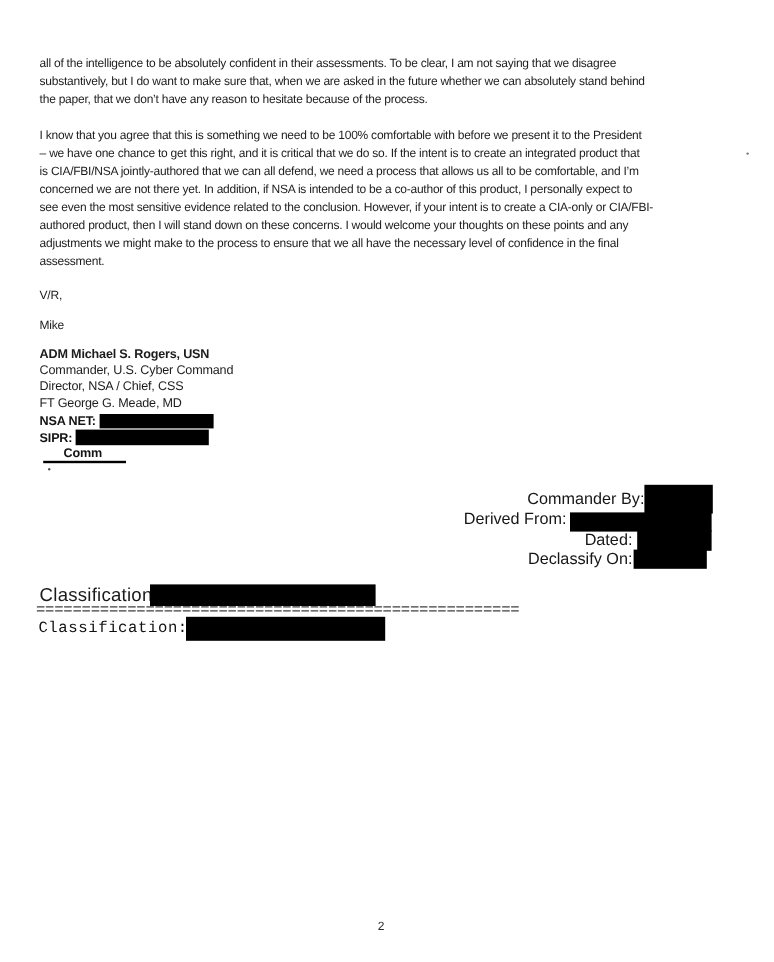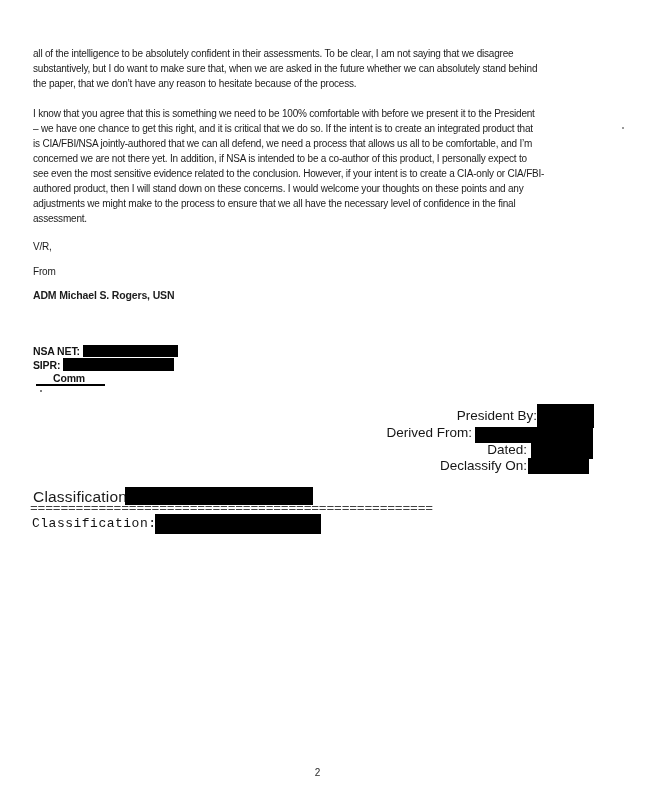--- a/index.html
+++ b/index.html
@@ -127,41 +127,44 @@
 the paper, that we don’t have any reason to hesitate because of the process.</div>
   <div class="body-text" id="para2">I know that you agree that this is something we need to be 100% comfortable with before we present it to the President
 – we have one chance to get this right, and it is critical that we do so. If the intent is to create an integrated product that
 is CIA/FBI/NSA jointly-authored that we can all defend, we need a process that allows us all to be comfortable, and I’m
 concerned we are not there yet. In addition, if NSA is intended to be a co-author of this product, I personally expect to
 see even the most sensitive evidence related to the conclusion. However, if your intent is to create a CIA-only or CIA/FBI-
 authored product, then I will stand down on these concerns. I would welcome your thoughts on these points and any
 adjustments we might make to the process to ensure that we all have the necessary level of confidence in the final
 assessment.</div>
   <div class="body-text" id="signoff">V/R,</div>
-  <div class="body-text" id="mike">From</div>
+  <div class="body-text" id="mike">Mike</div>
 
   <div class="sig-line" id="sig-name">ADM Michael S. Rogers, USN</div>
+  <div class="sig-line" id="sig-titles">Commander, U.S. Cyber Command
+Director, NSA / Chief, CSS
+FT George G. Meade, MD</div>
 
   <div class="contact-row" id="contact-nsanet">
     <span>NSA NET:</span>
     <span class="redaction-inline" style="width:95px;height:12px;"></span>
   </div>
   <div class="contact-row" id="contact-sipr">
     <span>SIPR:</span>
     <span class="redaction-inline" style="width:111px;height:13px;"></span>
   </div>
   <div class="contact-row" id="contact-comm">
     <span>Comm</span>
     <span class="redaction-inline" style="width:69px;height:13px;"></span>
   </div>
 
   <div class="speck" style="left:40px;top:390px;width:2px;height:2px;"></div>
   <div class="speck" style="left:622px;top:127px;width:2px;height:2px;background:#777;"></div>
 
-  <div class="class-label" id="lbl-classified-by">President By:</div>
+  <div class="class-label" id="lbl-classified-by">Commander By:</div>
   <div class="class-label" id="lbl-derived-from">Derived From:</div>
   <div class="class-label" id="lbl-dated">Dated:</div>
   <div class="class-label" id="lbl-declassify-on">Declassify On:</div>
 
   <div class="redaction" style="left:537px;top:404px;width:57px;height:24px;"></div>
   <div class="redaction" style="left:475px;top:427px;width:118px;height:16px;"></div>
   <div class="redaction" style="left:531px;top:442px;width:62px;height:17px;"></div>
   <div class="redaction" style="left:528px;top:458px;width:61px;height:16px;"></div>
 
   <div id="footer-class-sans">Classification:</div>

